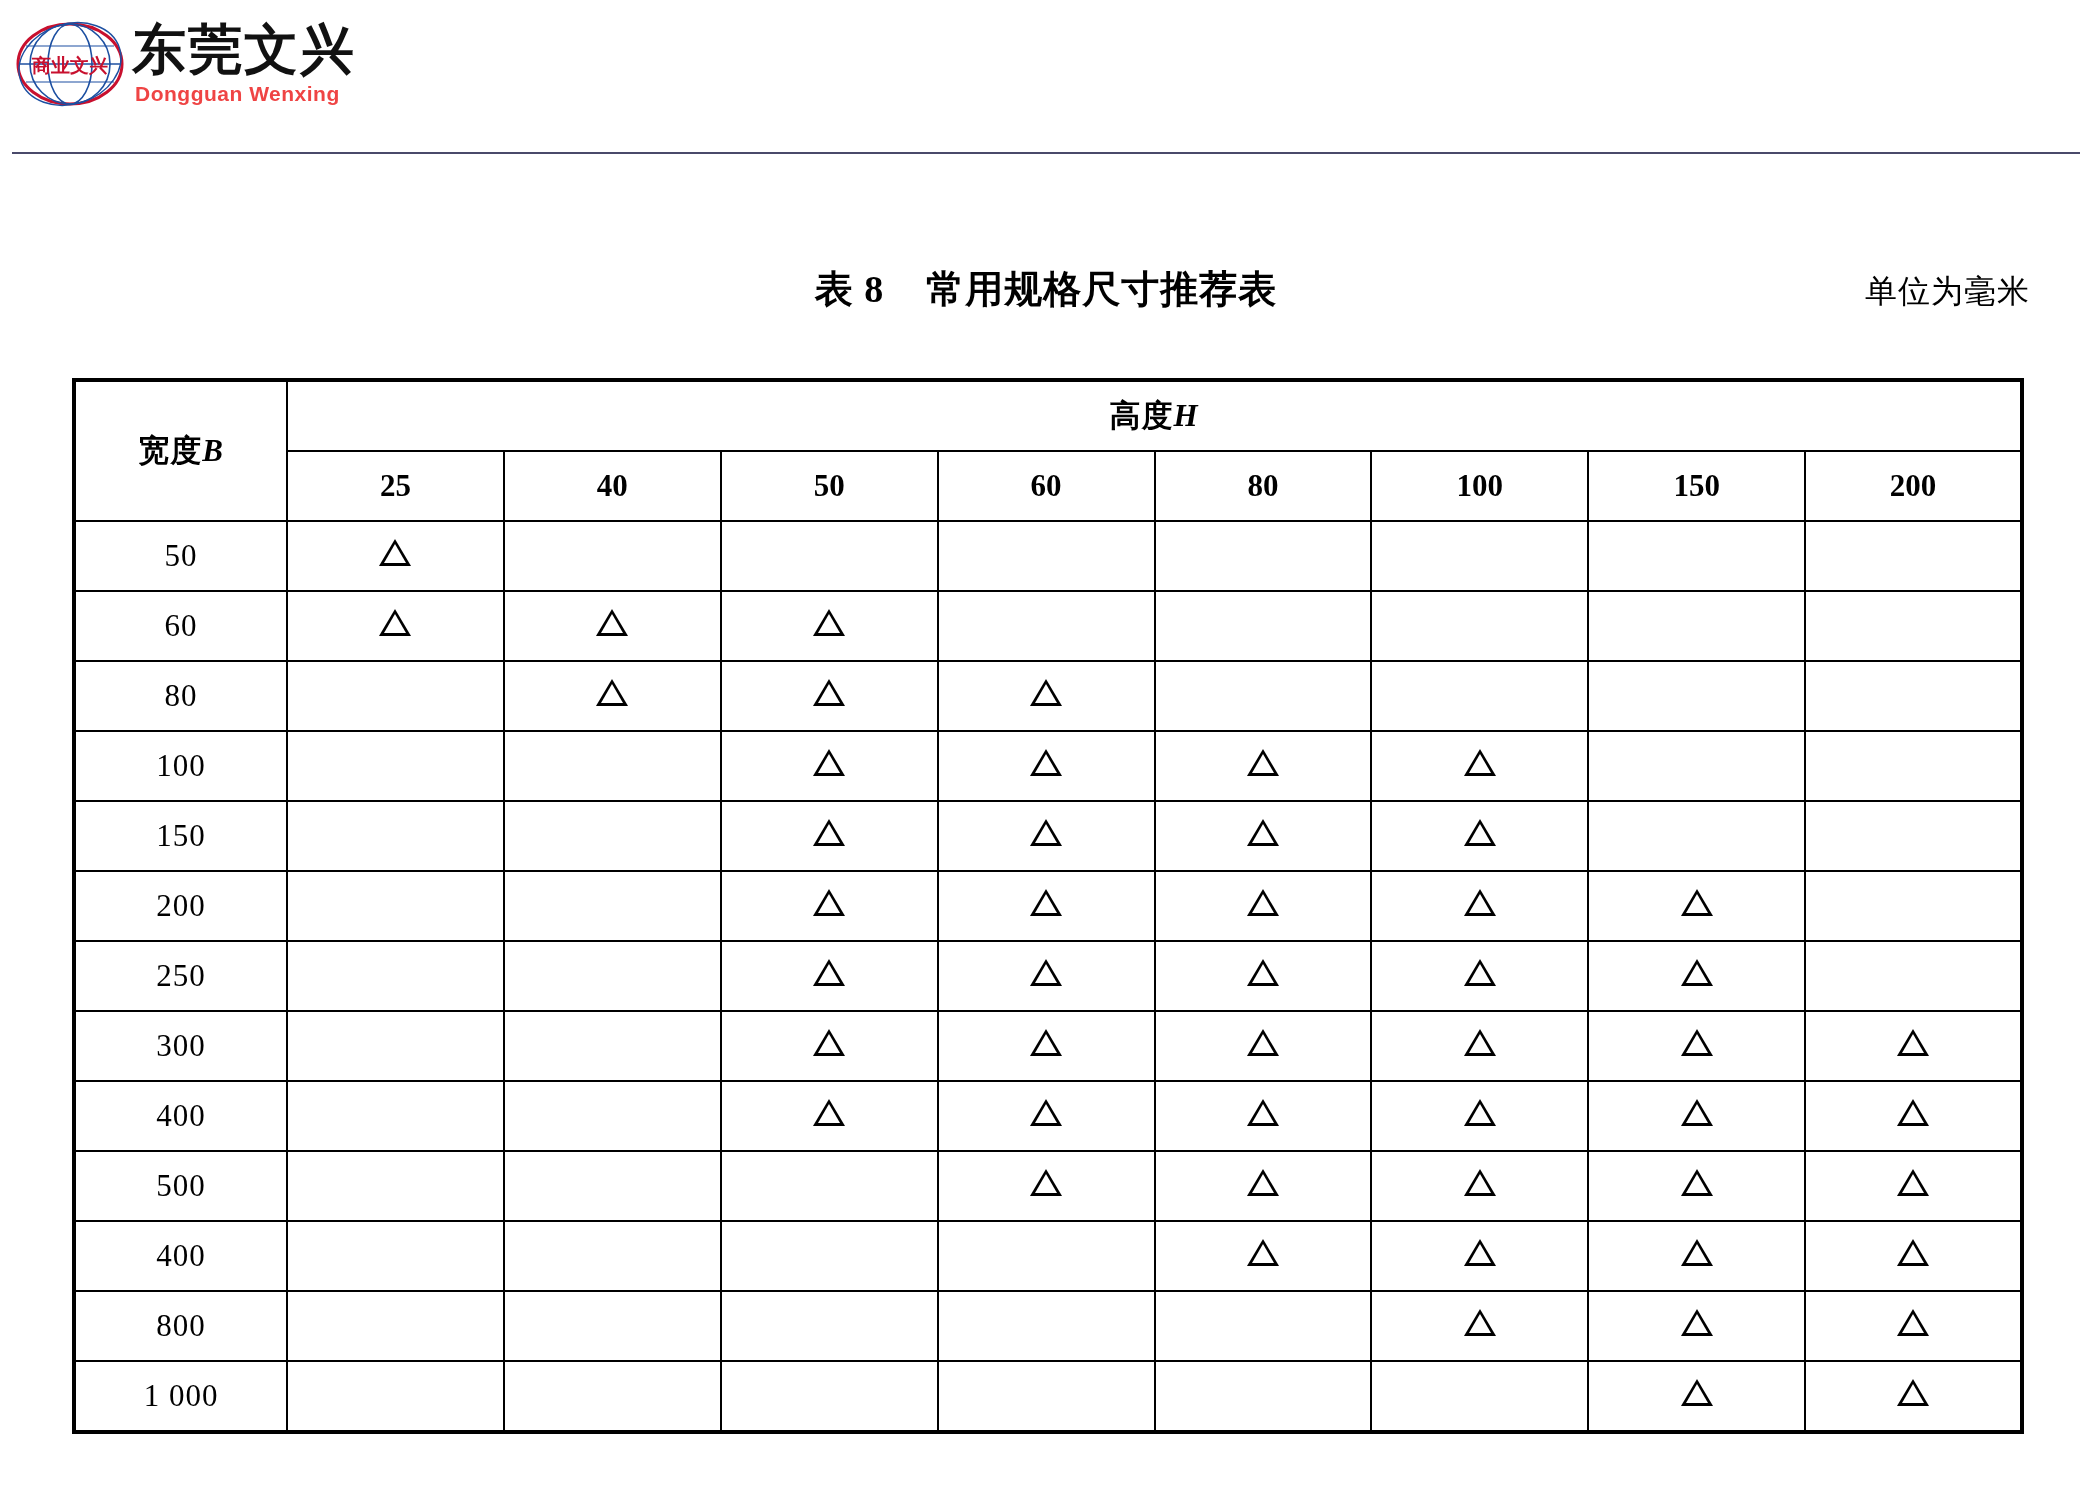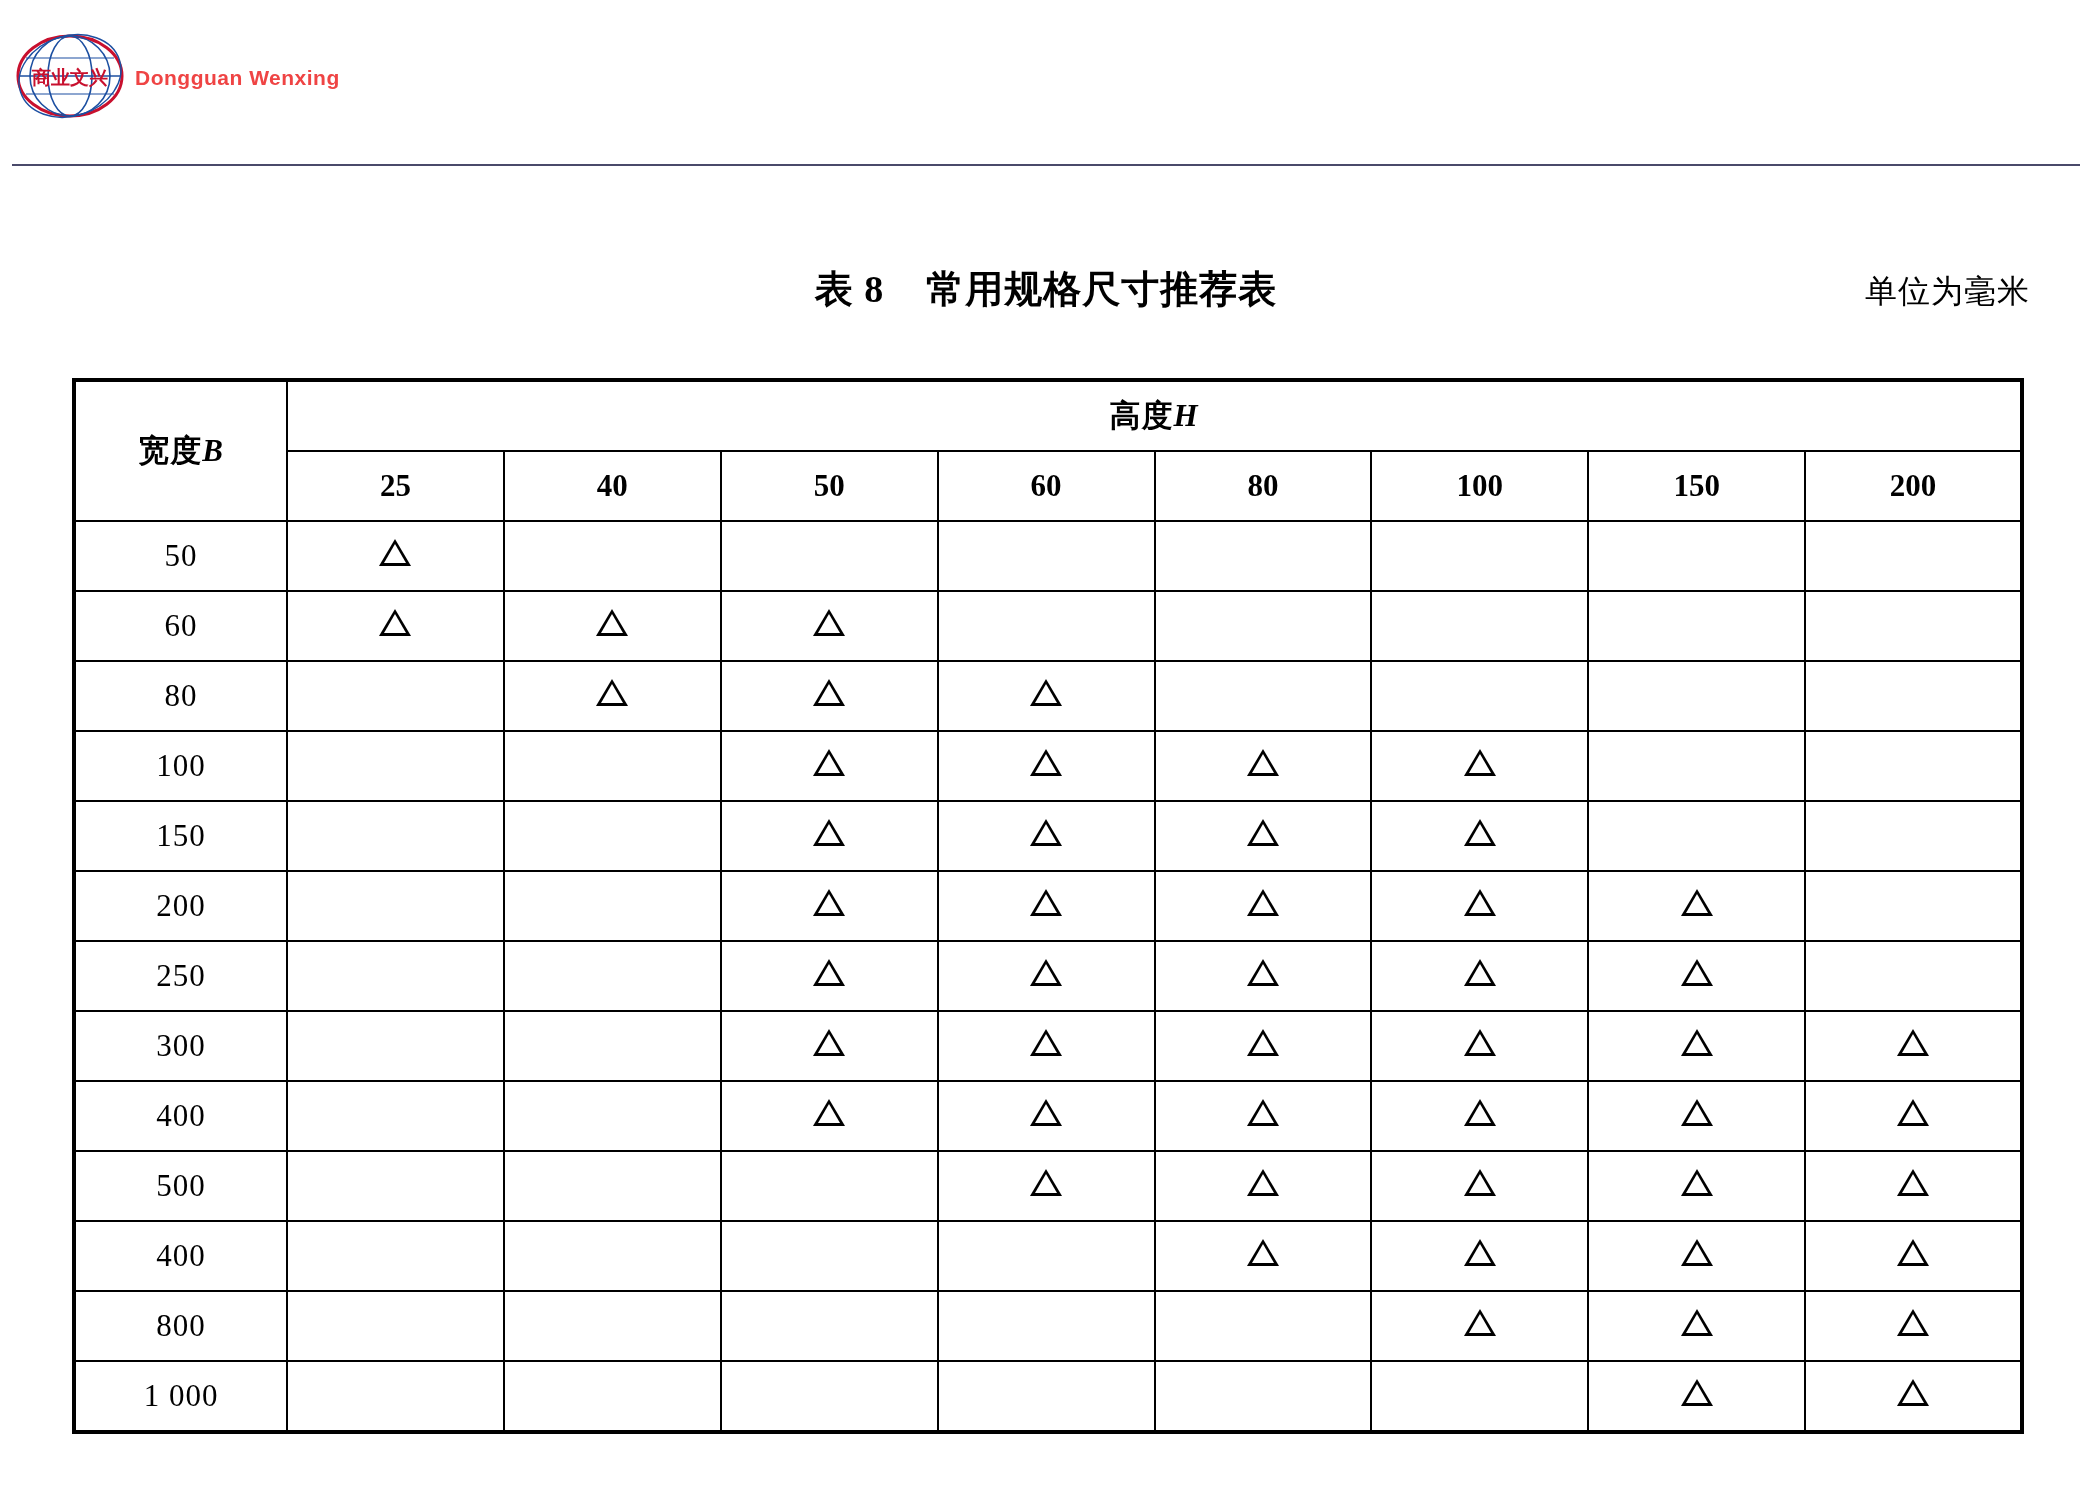--- a/index.html
+++ b/index.html
@@ -12,21 +12,21 @@
     height: 1500px;
     font-family: "Liberation Serif", serif;
     color: #000000;
     position: relative;
     overflow: hidden;
   }
 
   
   .page-header {
     position: absolute;
-    top: 12px;
+    top: 0;
     left: 0;
     width: 2092px;
     height: 190px;
   }
   .logo-block {
     position: absolute;
     left: 14px;
     top: 8px;
     display: flex;
     align-items: center;
@@ -183,20 +183,21 @@
         <ellipse cx="56" cy="56" rx="22" ry="40" fill="none" stroke="#1c4fa1" stroke-width="1.6"></ellipse>
         <ellipse cx="56" cy="56" rx="40" ry="40" fill="none" stroke="#1c4fa1" stroke-width="1.6"></ellipse>
         <line x1="6" y1="56" x2="106" y2="56" stroke="#1c4fa1" stroke-width="1.6"></line>
         <line x1="12" y1="38" x2="100" y2="38" stroke="#1c4fa1" stroke-width="1.2"></line>
         <line x1="12" y1="74" x2="100" y2="74" stroke="#1c4fa1" stroke-width="1.2"></line>
         <rect x="14" y="40" width="68" height="30" fill="#ffffff" fill-opacity="0.0"></rect>
         <text x="56" y="64" font-family="Liberation Serif, serif" font-size="19" font-weight="bold" fill="#c8102e" text-anchor="middle">商业文兴</text>
       </svg>
     </span>
     <span class="logo-text">
+      <span class="logo-cn">东莞文兴</span>
       <span class="logo-en">Dongguan  Wenxing</span>
     </span>
   </div>
   <div class="header-rule"></div>
 </div>
 
 <div class="title-row">
   <div class="table-title">表 8    常用规格尺寸推荐表</div>
   <div class="unit-note">单位为毫米</div>
 </div>

